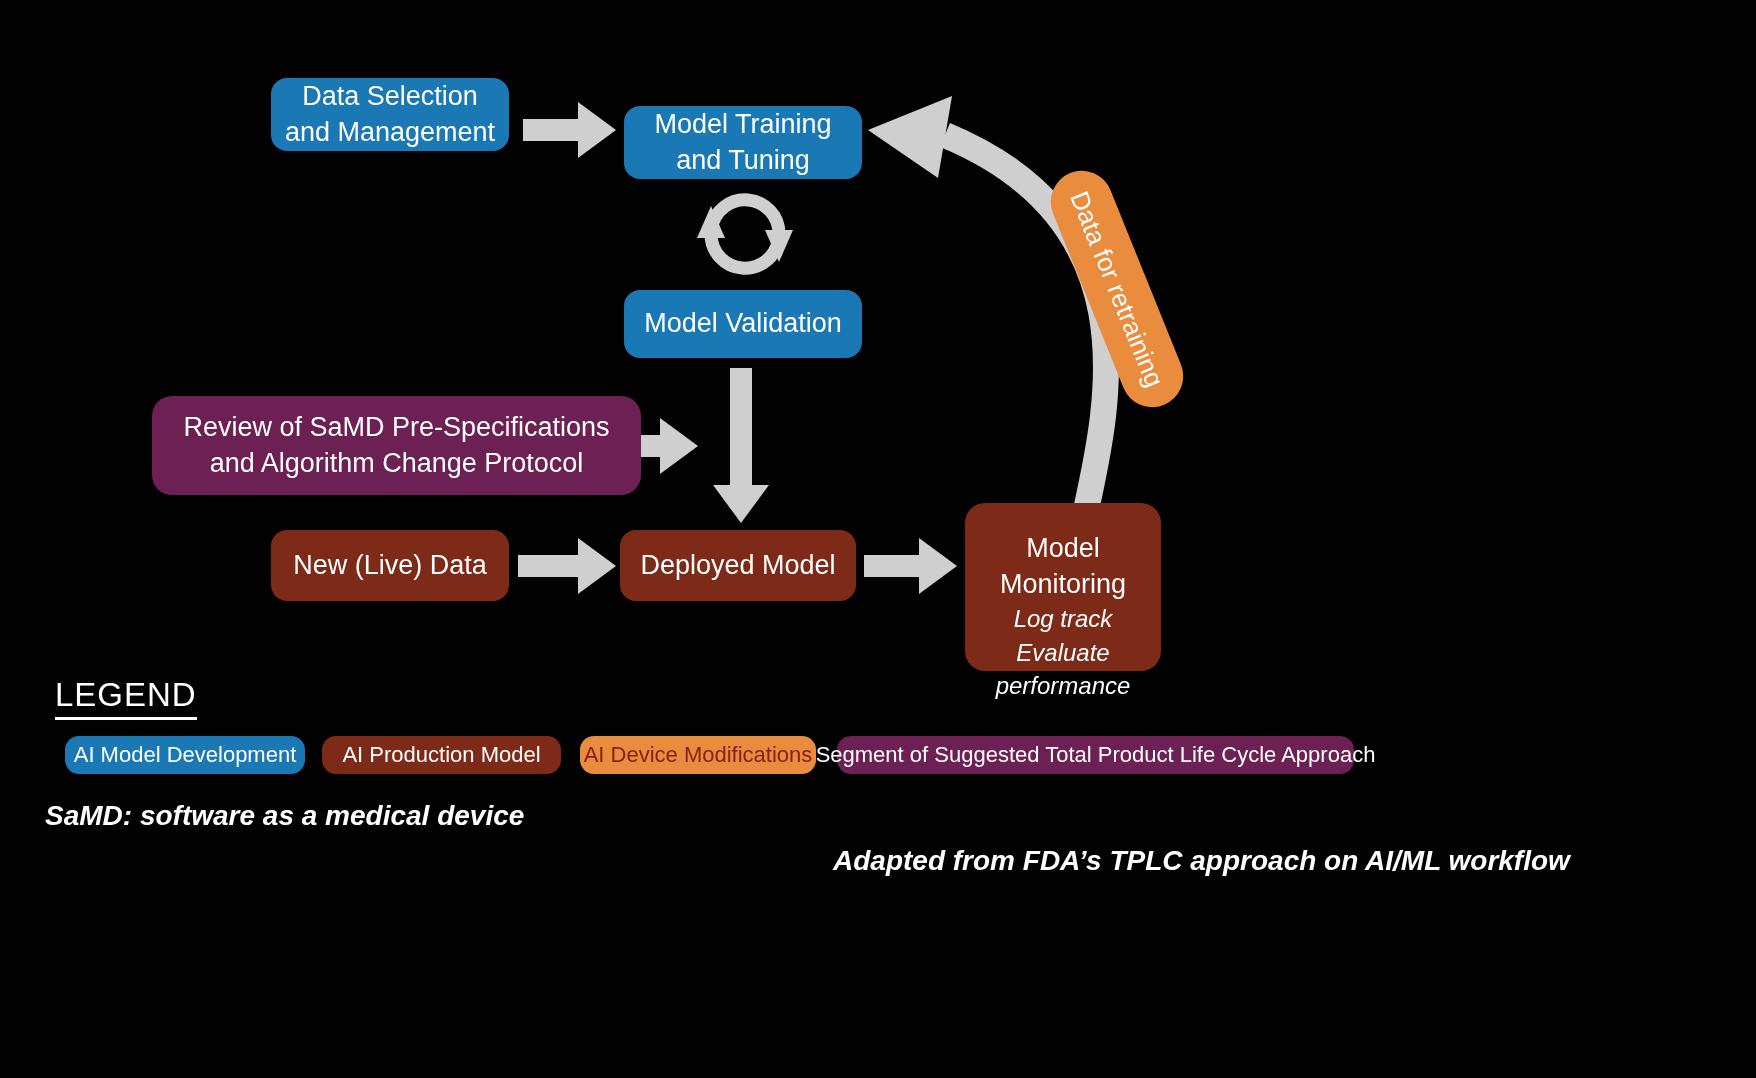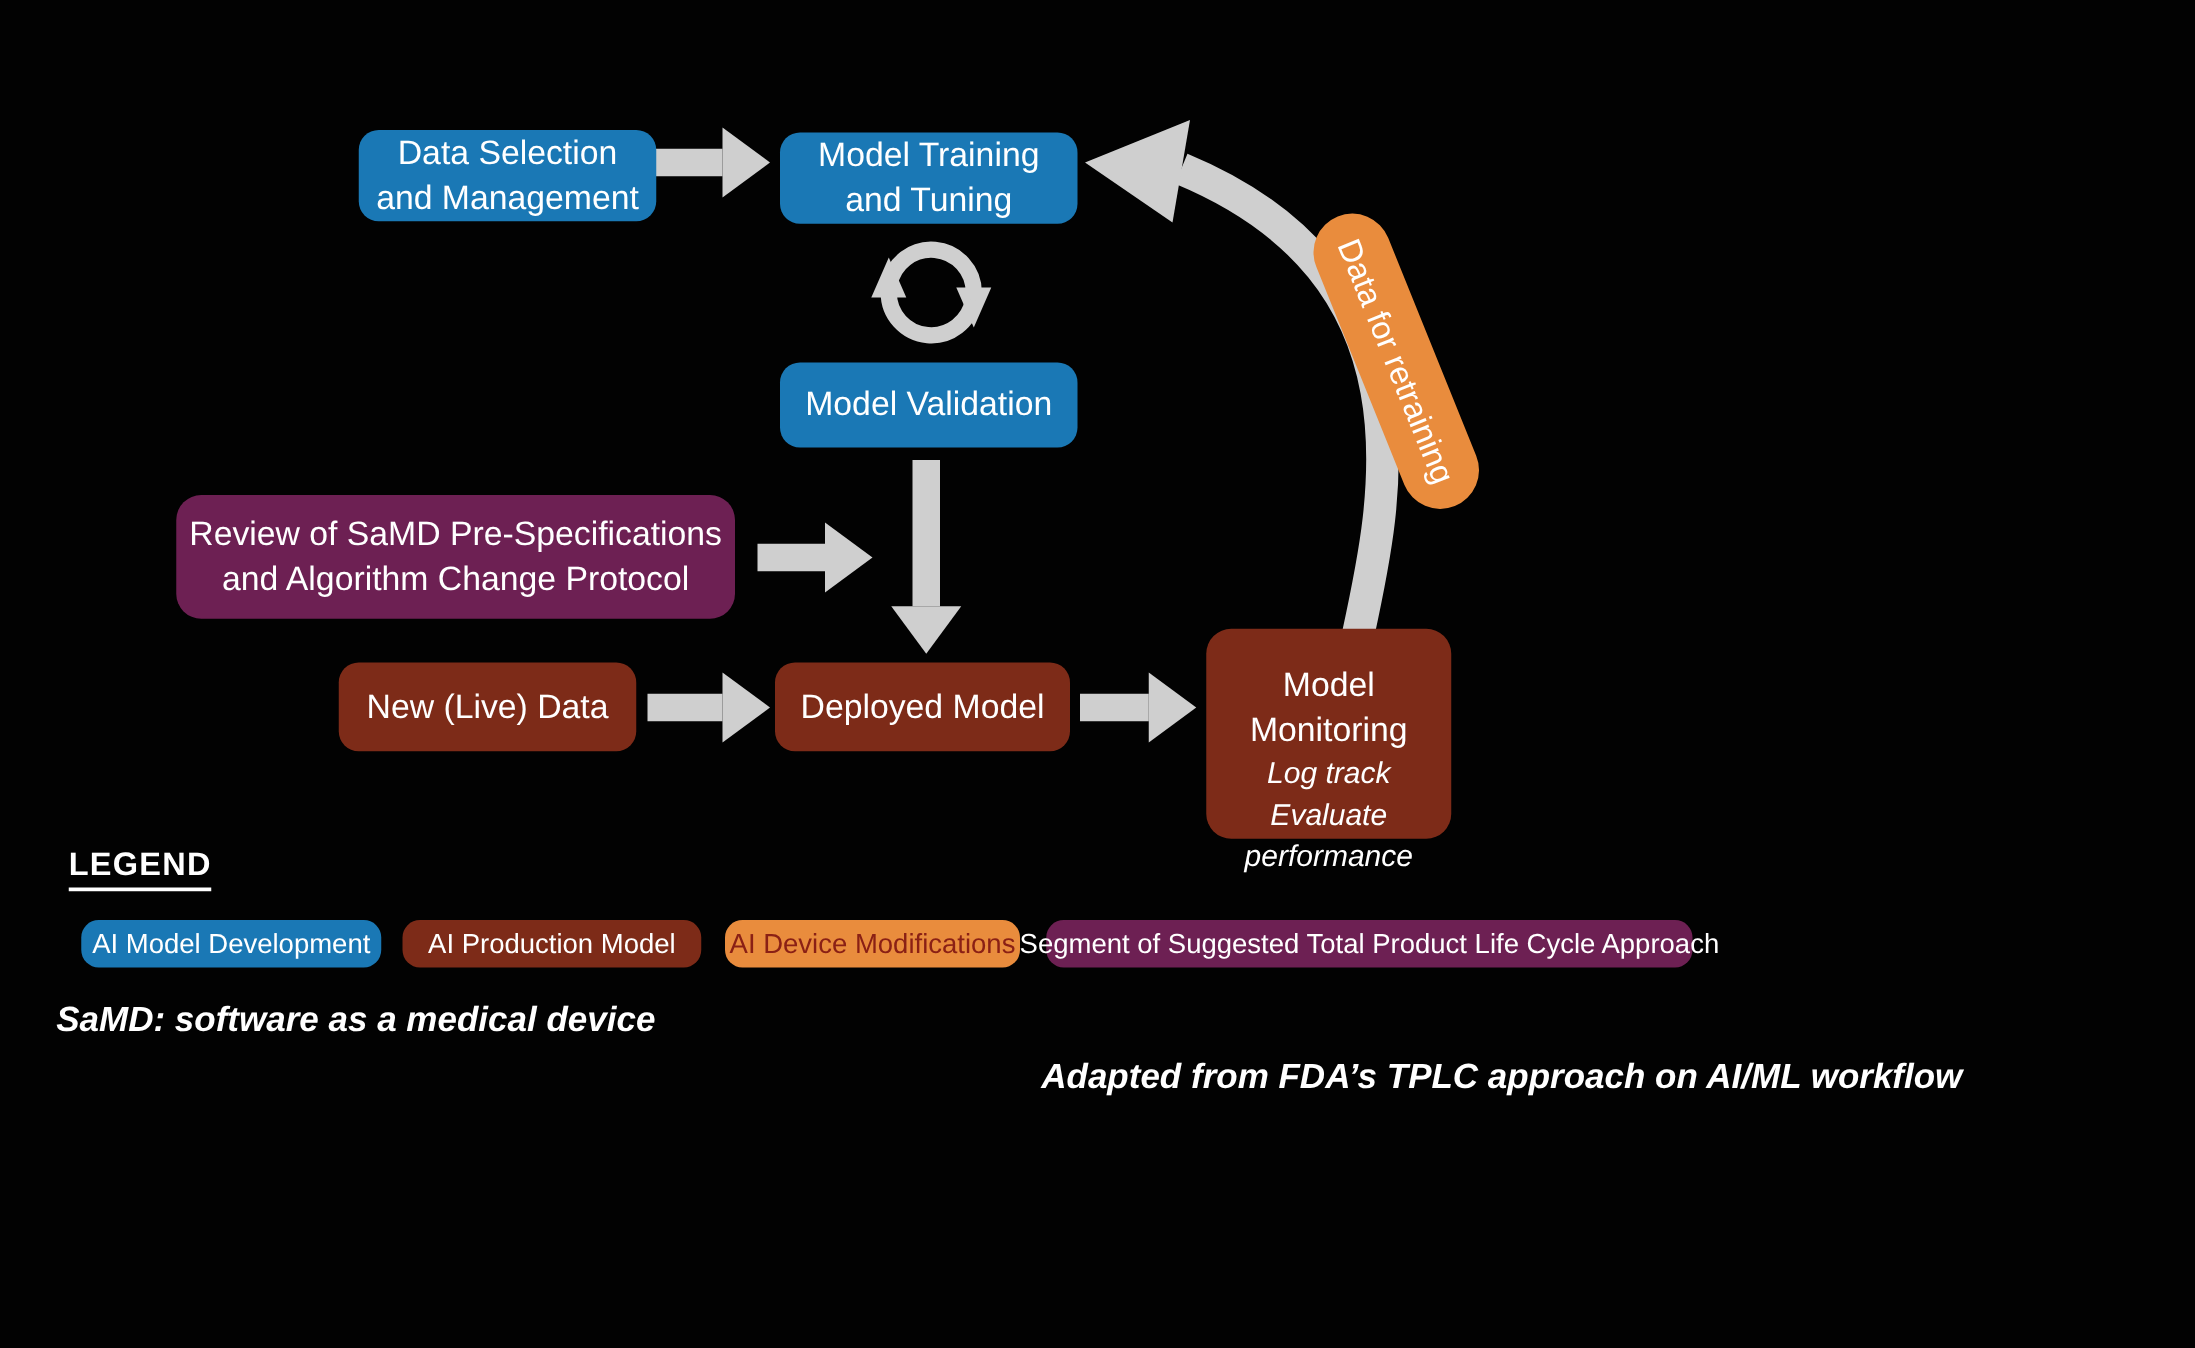--- a/index.html
+++ b/index.html
@@ -42,21 +42,21 @@
   .arrow-h .head  { width:0; height:0; border-top:28px solid transparent;
                     border-bottom:28px solid transparent;
                     border-left:38px solid var(--arrow,#cfcfcf); }
   .arrow-v { position:absolute; display:flex; flex-direction:column; align-items:center; width:56px; }
   .arrow-v .shaft { width:22px; background:var(--arrow,#cfcfcf); }
   .arrow-v .head  { width:0; height:0; border-left:28px solid transparent;
                     border-right:28px solid transparent;
                     border-top:38px solid var(--arrow,#cfcfcf); }
 
   .legend-title {
-    position:absolute; left:55px; top:676px; font-size:26px; font-weight:bold;
+    position:absolute; left:55px; top:676px; font-size:33px; font-weight:normal;
     letter-spacing:1px; border-bottom:3px solid #fff; padding-bottom:3px;
   }
   .pill {
     position:absolute; top:736px; height:38px; border-radius:14px;
     display:flex; align-items:center; justify-content:center;
     font-size:22px; color:#fff; white-space:nowrap;margin-left:25px;
   }
   .pill.orange { color:var(--legend_orange_text,#8a2015); }
   .footnote { position:absolute; font-size:28px; font-weight:bold; white-space:nowrap;font-style:italic; }
 </style>
@@ -91,29 +91,29 @@
   </div>
   <div class="arrow-h" style="left:518px; top:538px;">
     <div class="shaft" style="width:60px;"></div>
     <div class="head"></div>
   </div>
   <div class="arrow-h" style="left:864px; top:538px;">
     <div class="shaft" style="width:55px;"></div>
     <div class="head"></div>
   </div>
 
-  <div class="node blue" style="left:271px; top:104px; width:238px; height:73px;margin-left:16px;">Data Selection
+  <div class="node blue" style="left:271px; top:78px; width:238px; height:73px;">Data Selection
 and Management</div>
 
   <div class="node blue" style="left:624px; top:106px; width:238px; height:73px;">Model Training
 and Tuning</div>
 
   <div class="node blue" style="left:624px; top:290px; width:238px; height:68px;">Model Validation</div>
 
-  <div class="node purple" style="left:141px; top:396px; width:447px; height:99px; border-radius:20px;">Review of SaMD Pre-Specifications
+  <div class="node purple" style="left:152px; top:396px; width:489px; height:99px; border-radius:20px;">Review of SaMD Pre-Specifications
 and Algorithm Change Protocol</div>
 
   <div class="node red" style="left:271px; top:530px; width:238px; height:71px;">New (Live) Data</div>
 
   <div class="node red" style="left:620px; top:530px; width:236px; height:71px;">Deployed Model</div>
 
   <div class="node red monitor" style="left:965px; top:503px; width:196px; height:168px;">
     <div>Model Monitoring</div>
     <div class="sub">Log track
 Evaluate performance</div>

